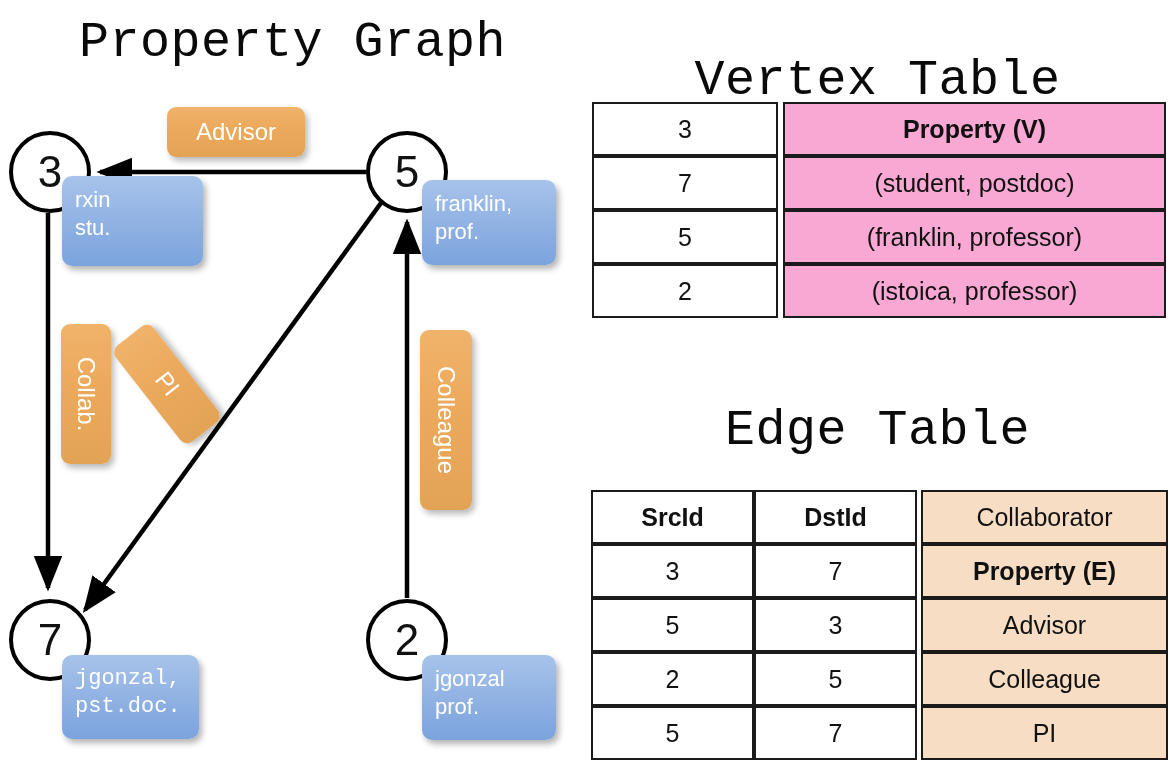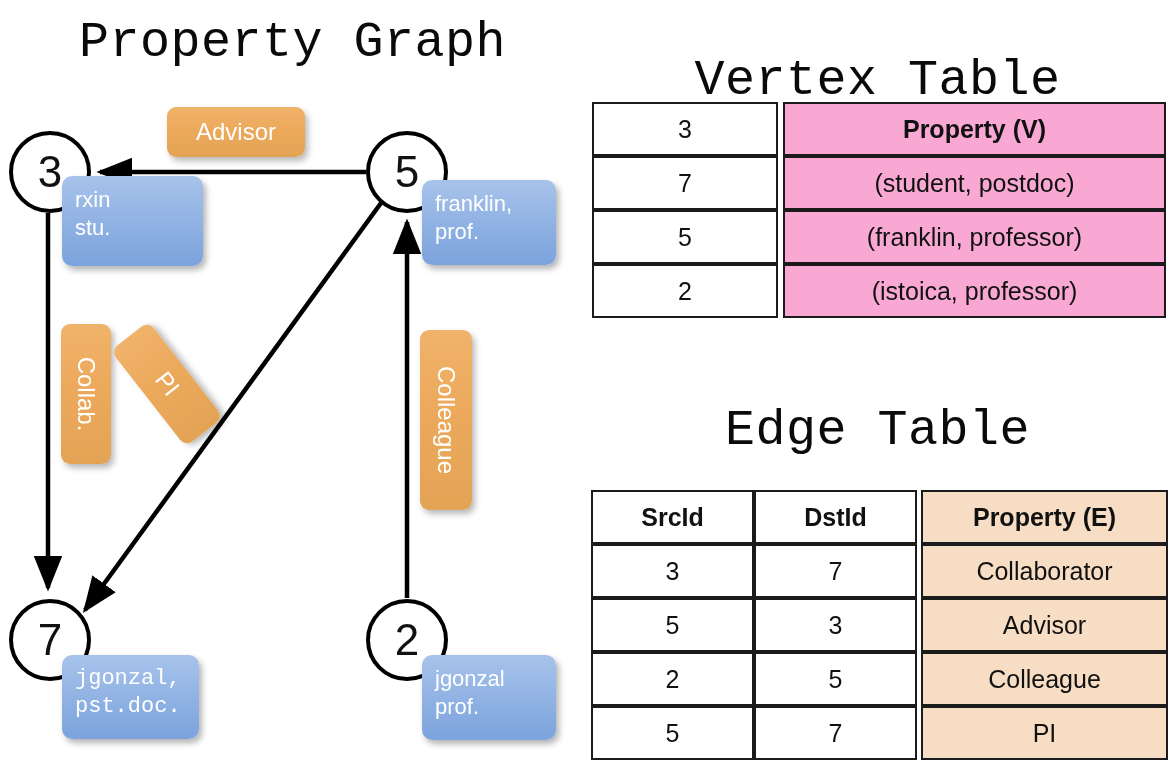--- a/index.html
+++ b/index.html
@@ -288,24 +288,24 @@
     <tr>
       <td>5</td>
       <td>7</td>
     </tr>
   </tbody>
 </table>
 
 <table class="tbl" id="edge-table-prop">
   <tbody>
     <tr>
+      <td class="cell-orange">Collaborator</td>
+    </tr>
+    <tr>
       <td class="hdr cell-orange">Property (E)</td>
-    </tr>
-    <tr>
-      <td class="cell-orange">Collaborator</td>
     </tr>
     <tr>
       <td class="cell-orange">Advisor</td>
     </tr>
     <tr>
       <td class="cell-orange">Colleague</td>
     </tr>
     <tr>
       <td class="cell-orange">PI</td>
     </tr>

